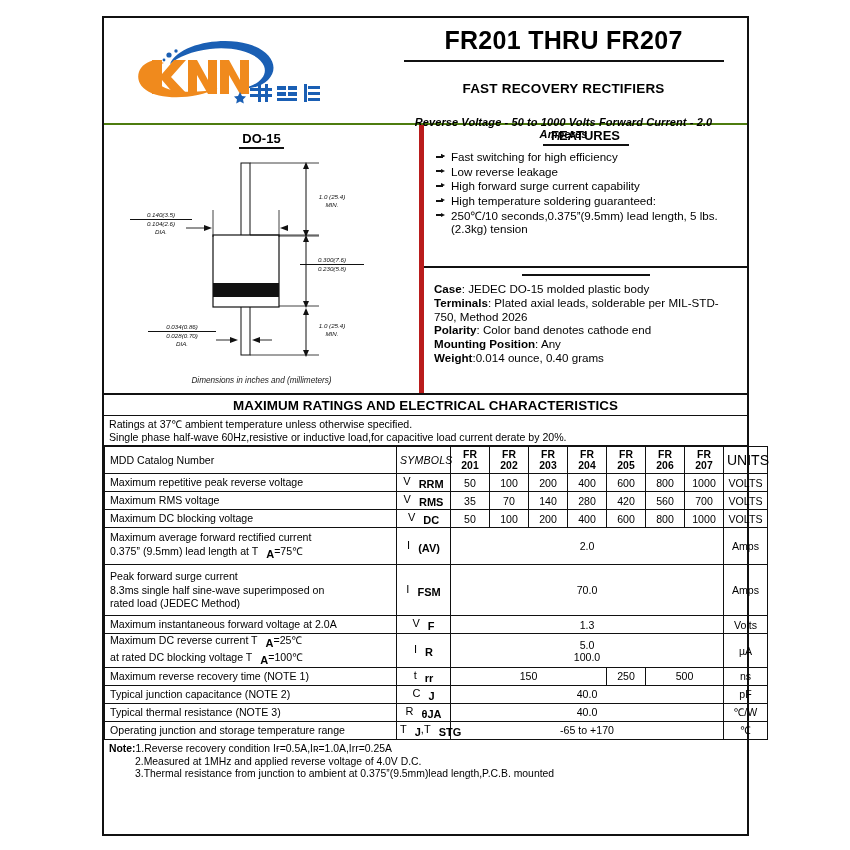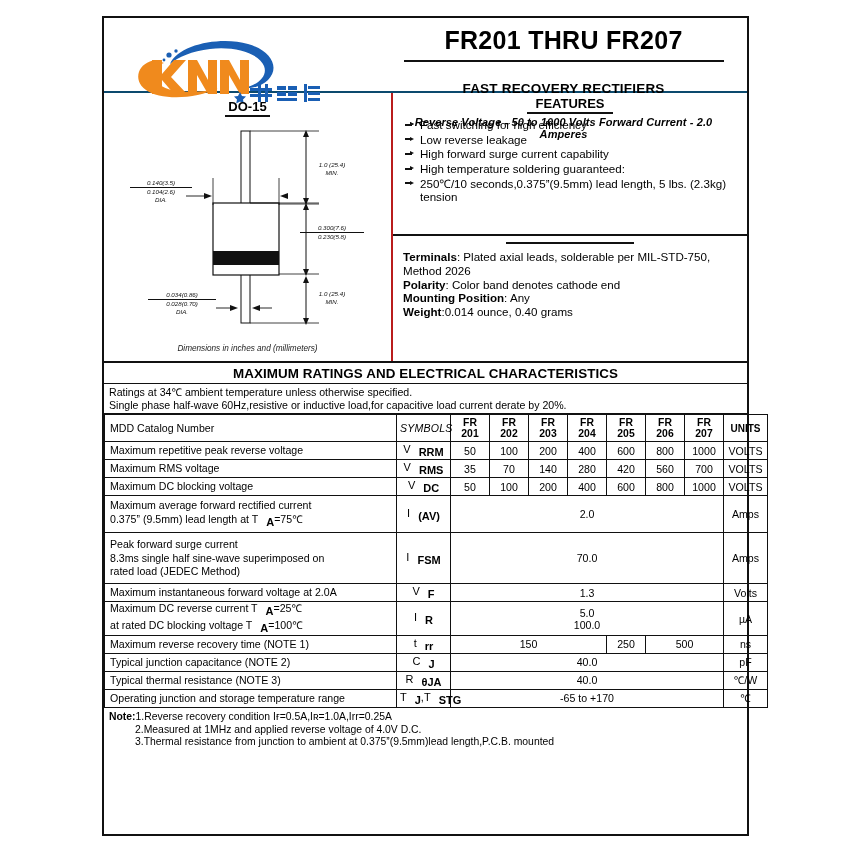--- a/index.html
+++ b/index.html
@@ -17,22 +17,22 @@
     position:absolute;left:102px;top:16px;
     width:647px;height:820px;
     border:2px solid #111;
     box-sizing:border-box;
     background:#fff;
   }
 
   
   .header{
     position:relative;
-    height:75px;
-    border-bottom:2px solid #0c4a6e;
+    height:107px;
+    border-bottom:2px solid #4d7c0f;
     box-sizing:border-box;
     display:flex;
     justify-content:space-between;
   }
   .logo-cell{width:290px;position:relative;}
   .title-cell{flex:1;position:relative;padding-right:14px;}
 
   
   .logo{position:absolute;left:18px;top:18px;width:230px;height:72px;}
   .logo svg{display:block;}
@@ -51,21 +51,21 @@
   .sub-title2{
     text-align:center;font-size:11px;font-style:italic;font-weight:bold;
     margin-top:20px;letter-spacing:.1px;
   }
 
   
   .middle{
     display:flex;height:270px;border-bottom:2px solid #111;box-sizing:border-box;
   }
   .drawing{
-    width:289px;border-right:2px solid #b91c1c;box-sizing:border-box;position:relative;
+    width:320px;border-right:5px solid #b91c1c;box-sizing:border-box;position:relative;
   }
   .right-col{flex:1;display:flex;flex-direction:column;}
   .features{
     height:143px;border-bottom:2px solid #111;box-sizing:border-box;
     padding:4px 10px 0 10px;position:relative;
   }
   .mech{flex:1;padding:5px 10px 0 10px;position:relative;}
 
   .sec-title{
     text-align:center;font-size:13px;font-weight:bold;line-height:1.1;
@@ -124,21 +124,21 @@
   table.spec{
     width:100%;border-collapse:collapse;table-layout:fixed;
   }
   table.spec td{
     border:1px solid #111;font-size:10.6px;padding:0 3px;
     text-align:center;vertical-align:middle;
   }
   table.spec td.desc{text-align:left;padding-left:5px;line-height:13.2px;}
   table.spec td.sym{font-size:11px;}
   table.spec td.part{font-weight:bold;font-size:10.4px;line-height:11px;}
-  table.spec td.units{font-weight:bold;font-size:10px;}
+  table.spec td.units{font-weight:normal;font-size:14px;}
   table.spec td.units-plain{font-size:10.6px;}
   .symhead{font-size:8.6px;font-style:italic;letter-spacing:.2px;}
   sub{font-size:11px;font-weight:bold;margin-left:8px;}
 
   
   .notes{
     padding:3px 5px 0 5px;font-size:10.4px;line-height:12.8px;
   }
   .notes .n1{font-weight:bold;}
   .notes .ind{padding-left:26px;display:block;}
@@ -273,31 +273,32 @@
             <li><span class="bullet"></span><span>Fast switching for high efficiency</span></li>
             <li><span class="bullet"></span><span>Low reverse leakage</span></li>
             <li><span class="bullet"></span><span>High forward surge current capability</span></li>
             <li><span class="bullet"></span><span>High temperature soldering guaranteed:</span></li>
             <li><span class="bullet"></span><span>250℃/10 seconds,0.375ˮ(9.5mm) lead length, 5 lbs. (2.3kg) tension</span></li>
           </ul>
         </div>
 
         <div class="mech">
           <div class="sec-rule" style="width:128px;margin-bottom:6px;"></div>
+          <div class="mech-line"><b>Case</b><span>: JEDEC DO-15 molded plastic body</span></div>
           <div class="mech-line"><b>Terminals</b><span>: Plated axial leads, solderable per MIL-STD-750, Method 2026</span></div>
           <div class="mech-line"><b>Polarity</b><span>: Color band denotes cathode end</span></div>
           <div class="mech-line"><b>Mounting Position</b><span>: Any</span></div>
           <div class="mech-line"><b>Weight</b><span>:0.014 ounce, 0.40 grams</span></div>
         </div>
       </div>
     </div>
 
     <div class="banner">MAXIMUM RATINGS AND ELECTRICAL CHARACTERISTICS</div>
     <div class="ratings-note">
-      <div>Ratings at 34℃ ambient temperature unless otherwise specified.</div>
+      <div>Ratings at 37℃ ambient temperature unless otherwise specified.</div>
       <div>Single phase half-wave 60Hz,resistive or inductive load,for capacitive load current derate by 20%.</div>
     </div>
 
     <table class="spec">
       <colgroup>
         <col style="width:292px">
         <col style="width:54px">
         <col style="width:39px">
           <col style="width:39px">
           <col style="width:39px">

